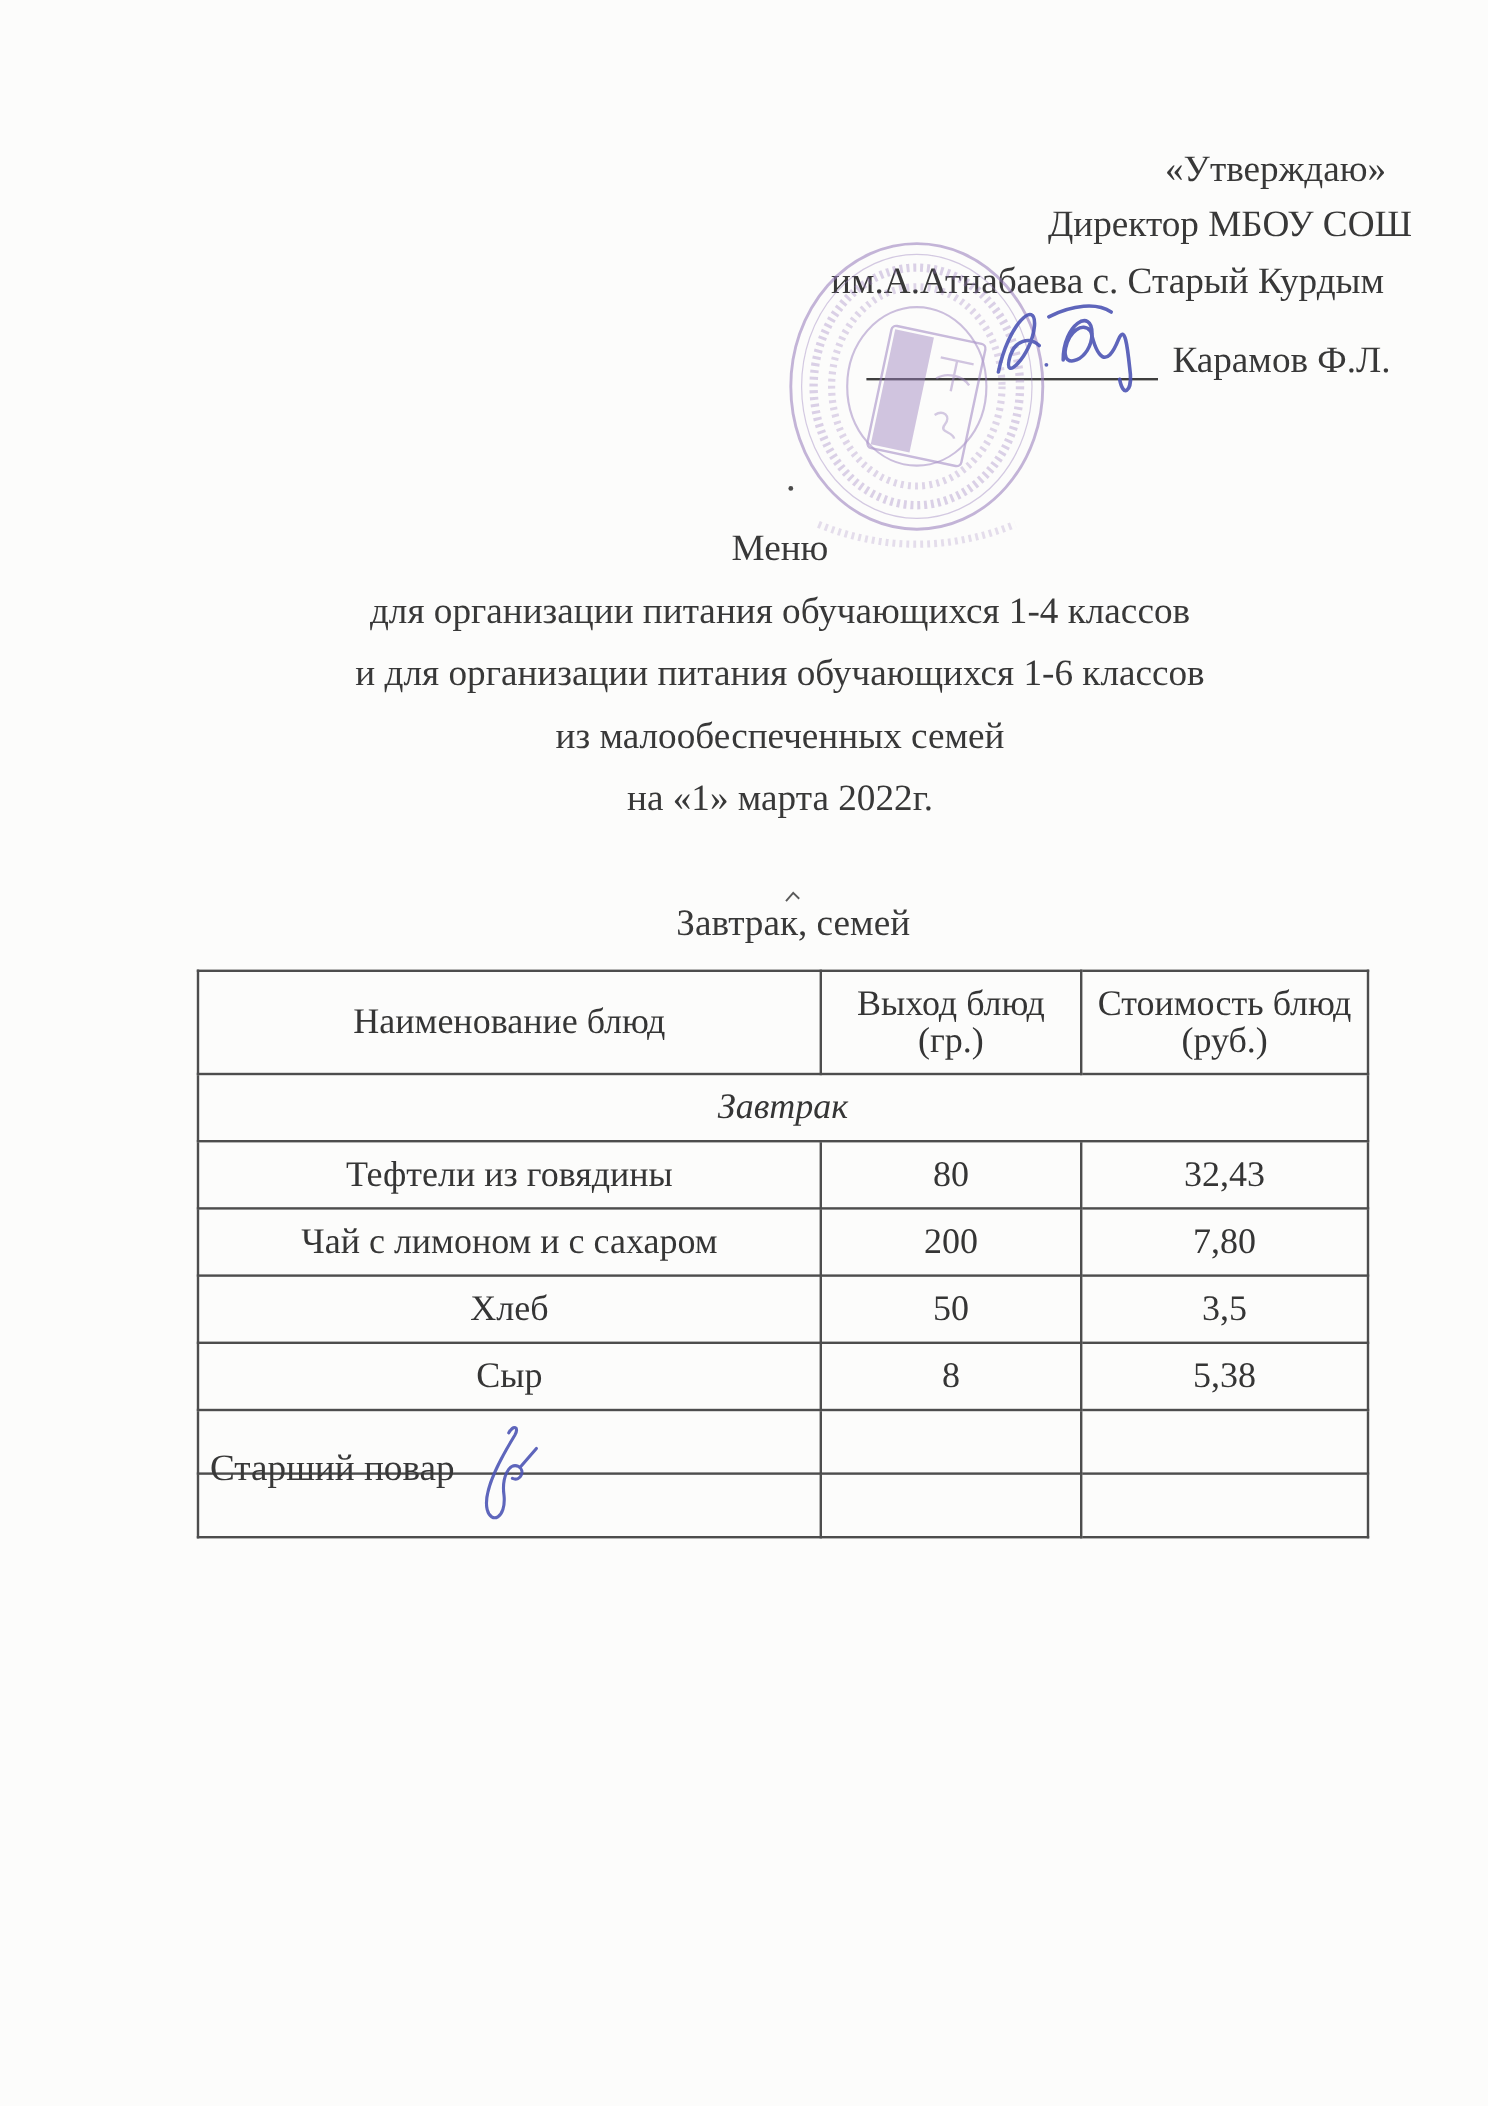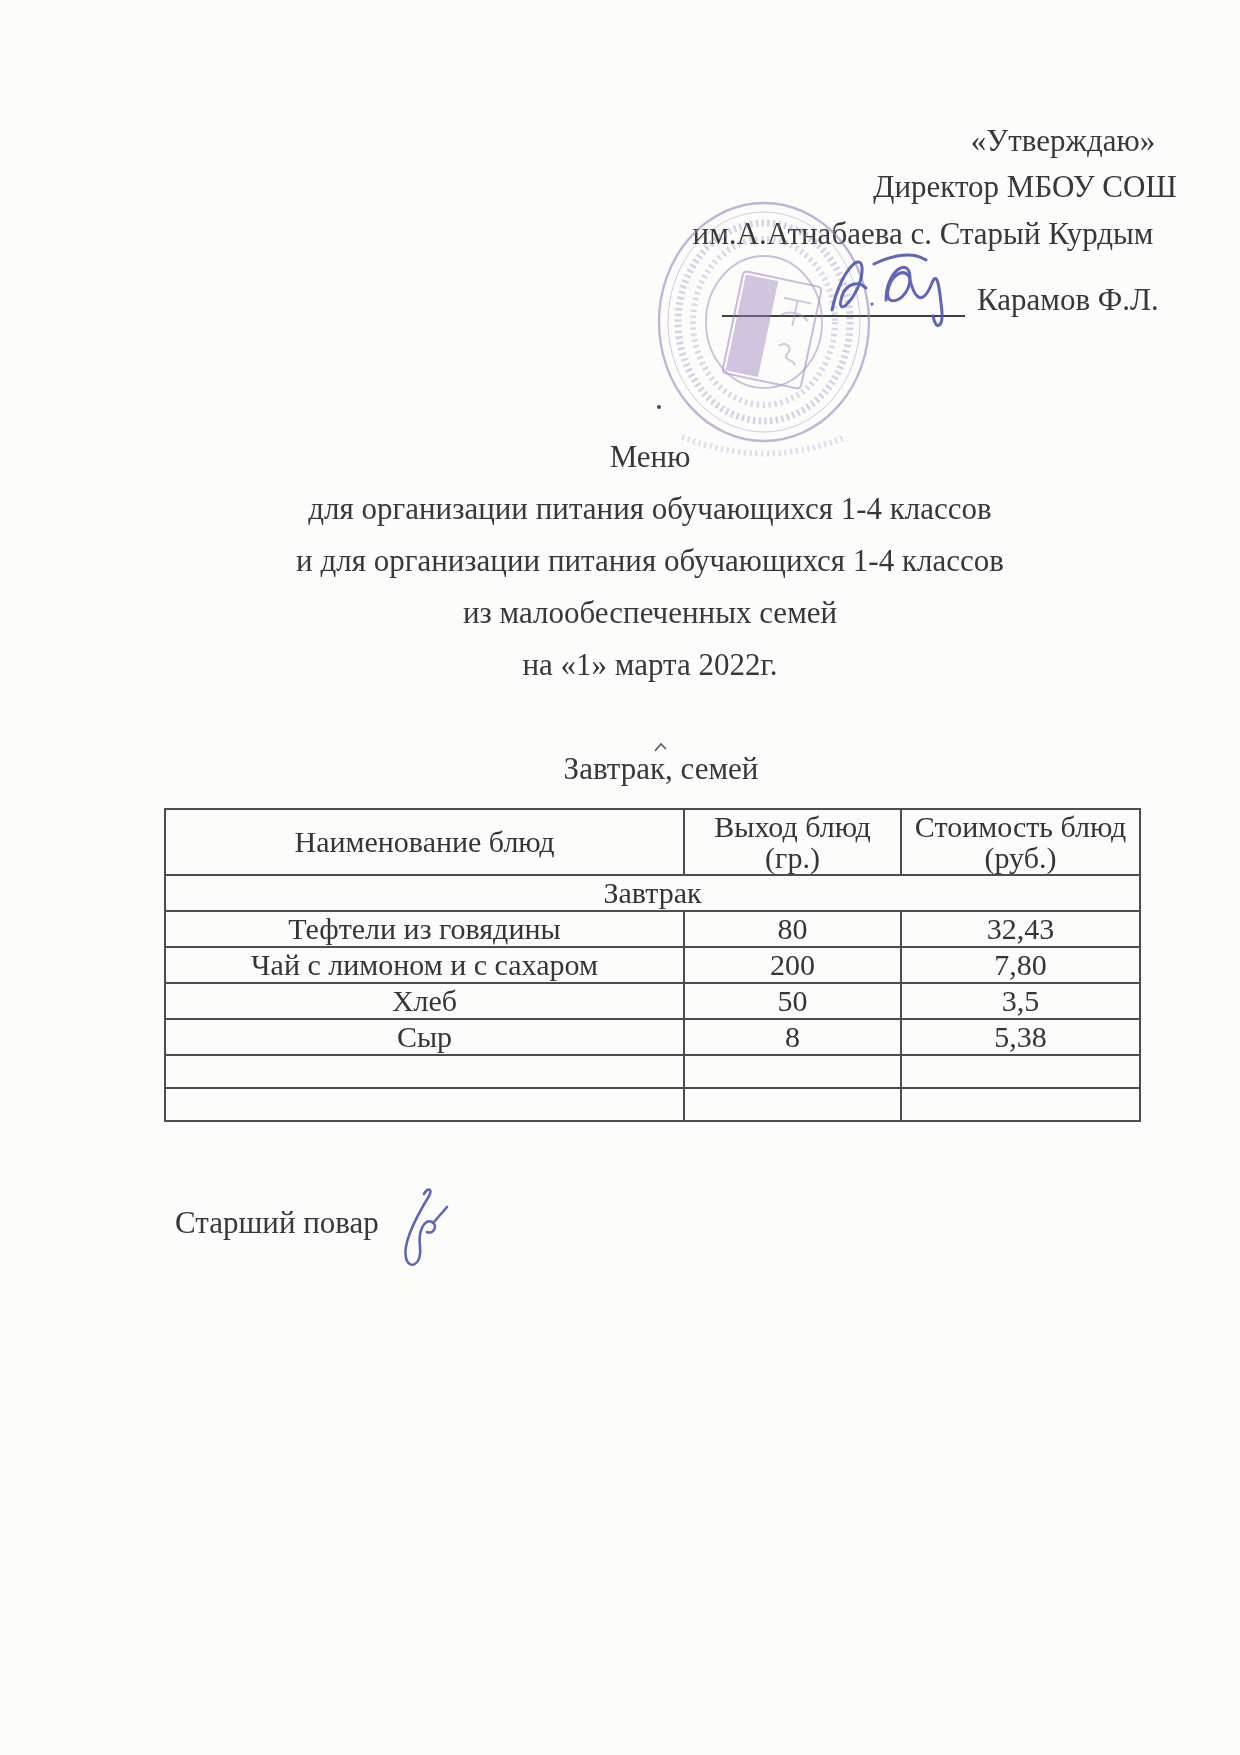--- a/index.html
+++ b/index.html
@@ -29,24 +29,24 @@
 
   
   .menu-table-wrap{position:absolute;left:164px;top:808px;width:975px;}
   table.menu{
     border-collapse:collapse;table-layout:fixed;width:975px;
     font-size:30px;color:#353535;
   }
   table.menu td{
     border:2px solid #4d4d4d;
     text-align:center;vertical-align:middle;
-    padding:0;overflow:hidden;
+    padding:10px;overflow:hidden;
   }
   td.hdr{height:64px;vertical-align:top;padding-top:5px;line-height:1.04;}
-  td.grp{height:34px;}
+  td.grp{height:34px;font-style:italic;}
   td.data{height:34px;margin-left:40px;}
   td.empty{height:31px;}
 
   .speck{position:absolute;border-radius:50%;background:#4a4a4a;}
 </style>
 </head>
 <body>
 
 <div class="abs centered doc-text" style="left:1063px;top:124px;">«Утверждаю»</div>
 
@@ -84,21 +84,21 @@
     <path d="M 20 72 C 28 32, 52 10, 50 34 C 48 58, 22 84, 30 58 C 34 46, 46 42, 54 50"></path>
     <circle cx="60" cy="66" r="1.6" fill="#4d55b5" stroke="none"></circle>
     <path d="M 74 62 C 74 32, 98 18, 98 40 C 98 62, 72 72, 76 52 C 79 38, 90 30, 97 38"></path>
     <path d="M 62 26 C 82 16, 102 14, 114 22"></path>
     <path d="M 97 38 C 102 60, 110 70, 120 45 C 126 30, 128 56, 130 74 C 131 88, 124 94, 121 78"></path>
   </g>
 </svg>
 
 <div class="abs centered doc-text" style="left:650px;top:440px;text-align:center;">Меню</div>
 <div class="abs centered doc-text" style="left:650px;top:492px;">для организации питания обучающихся 1-4 классов</div>
-<div class="abs centered doc-text" style="left:650px;top:544px;">и для организации питания обучающихся 1-4 классов</div>
+<div class="abs centered doc-text" style="left:650px;top:544px;">и для организации питания обучающихся 1-6 классов</div>
 <div class="abs centered doc-text" style="left:650px;top:596px;">из малообеспеченных семей</div>
 <div class="abs centered doc-text" style="left:650px;top:648px;">на «1» марта 2022г.</div>
 
 <div class="speck" style="left:657px;top:405px;width:4px;height:4px;"></div>
 <svg class="abs" style="left:653px;top:742px;" width="16" height="12" viewBox="0 0 16 12">
   <path d="M2 9 L8 2 L13 7" stroke="#5a5a5a" stroke-width="1.6" fill="none"></path>
 </svg>
 
 <div class="abs centered doc-text" style="left:661px;top:752px;">Завтрак, семей</div>
 

